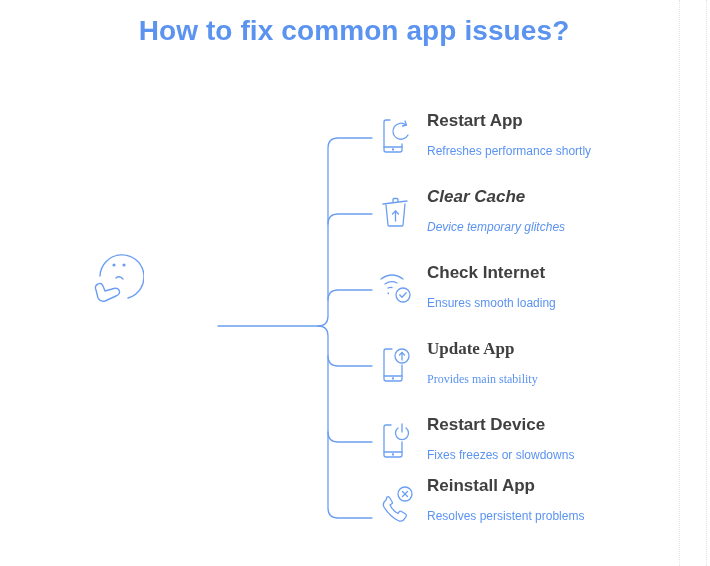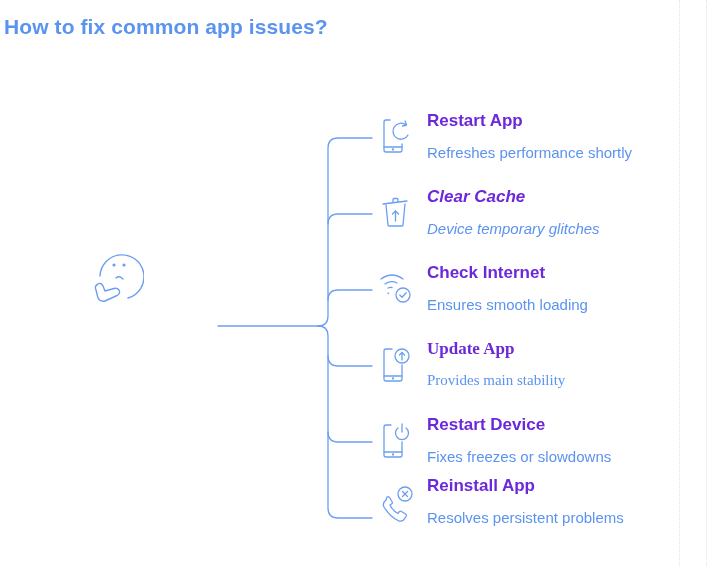--- a/index.html
+++ b/index.html
@@ -9,25 +9,25 @@
     }
     body {
       width: 710px;
       height: 566px;
       position: relative;
       overflow: hidden;
       font-family: "Liberation Sans", sans-serif;
     }
     .title {
       position: absolute;
-      left: 4px;
+      left: 16px;
       width: 676px;
       top: 15px;
-      text-align: left;
-      font-size: 21px;
+      text-align: center;
+      font-size: 28px;
       font-weight: bold;
       color: #5b93f0;
       letter-spacing: 0.1px;
     }
     .dotted-edge {
       position: absolute;
       top: 0;
       bottom: 0;
       width: 0;
       border-left: 1px dotted #e4e4e4;
@@ -56,28 +56,28 @@
       top: 6px;
       width: 40px;
       height: 42px;
     }
     .item .label {
       position: absolute;
       left: 49px;
       top: 0;
       font-size: 17px;
       font-weight: bold;
-      color: #6d28d9;
+      color: #404040;
       white-space: nowrap;
     }
     .item .desc {
       position: absolute;
       left: 49px;
       top: 33px;
-      font-size: 15px;
+      font-size: 12px;
       color: #5b93f0;
       white-space: nowrap;
     }
   </style>
 </head>
 <body>
 
 <div class="title">How to fix common app issues?</div>
 
 <div class="dotted-edge" style="left:679px;"></div>

